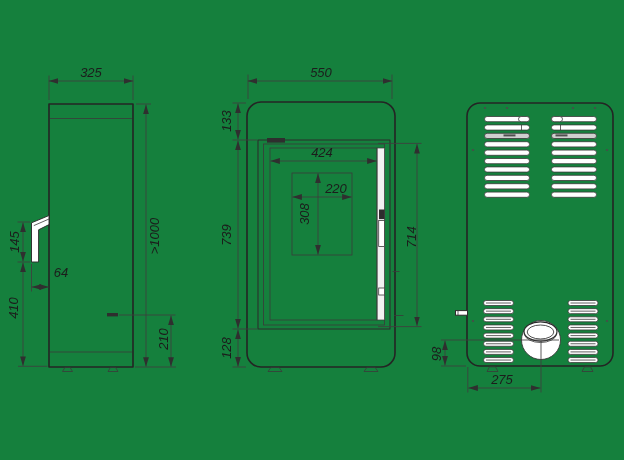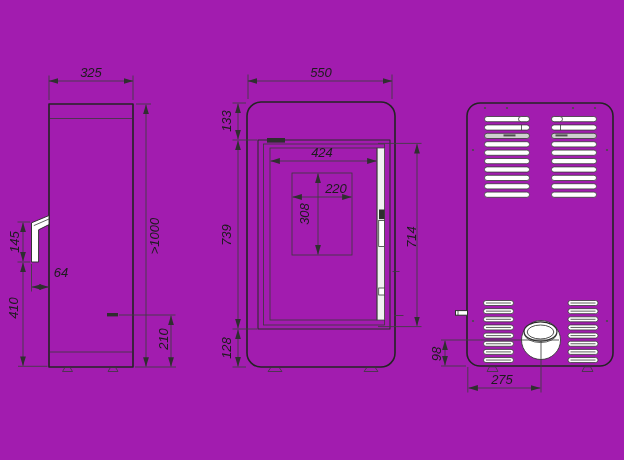--- a/index.html
+++ b/index.html
@@ -1,16 +1,16 @@
 <!DOCTYPE html>
 <html><head>
 <meta charset="utf-8">
 <style>
   html,body{margin:0;padding:0;background:#ffffff;}
-  .canvas{position:relative;width:624px;height:460px;background:#a21caf;overflow:hidden;}
+  .canvas{position:relative;width:624px;height:460px;background:#15803d;overflow:hidden;}
   svg{display:block;}
   .ol{fill:none;stroke:#242424;stroke-width:1.6;stroke-linejoin:round;}
   .md{fill:none;stroke:#2c2c2c;stroke-width:1.05;stroke-linejoin:round;}
   .thin{fill:none;stroke:#3a3a3a;stroke-width:0.8;}
   .dl{fill:none;stroke:#3f3f3f;stroke-width:0.85;}
   .fillx{fill:#2e2e2e;stroke:none;}
   .dim{font:italic 13px "Liberation Sans", sans-serif;fill:#1c1c1c;}
   .slot{fill:#ffffff;stroke:#3a3a3a;stroke-width:0.8;}
   .slotg{fill:#cfcfcf;stroke:#3a3a3a;stroke-width:0.8;}
   .dash{fill:#4f4f4f;stroke:none;}

